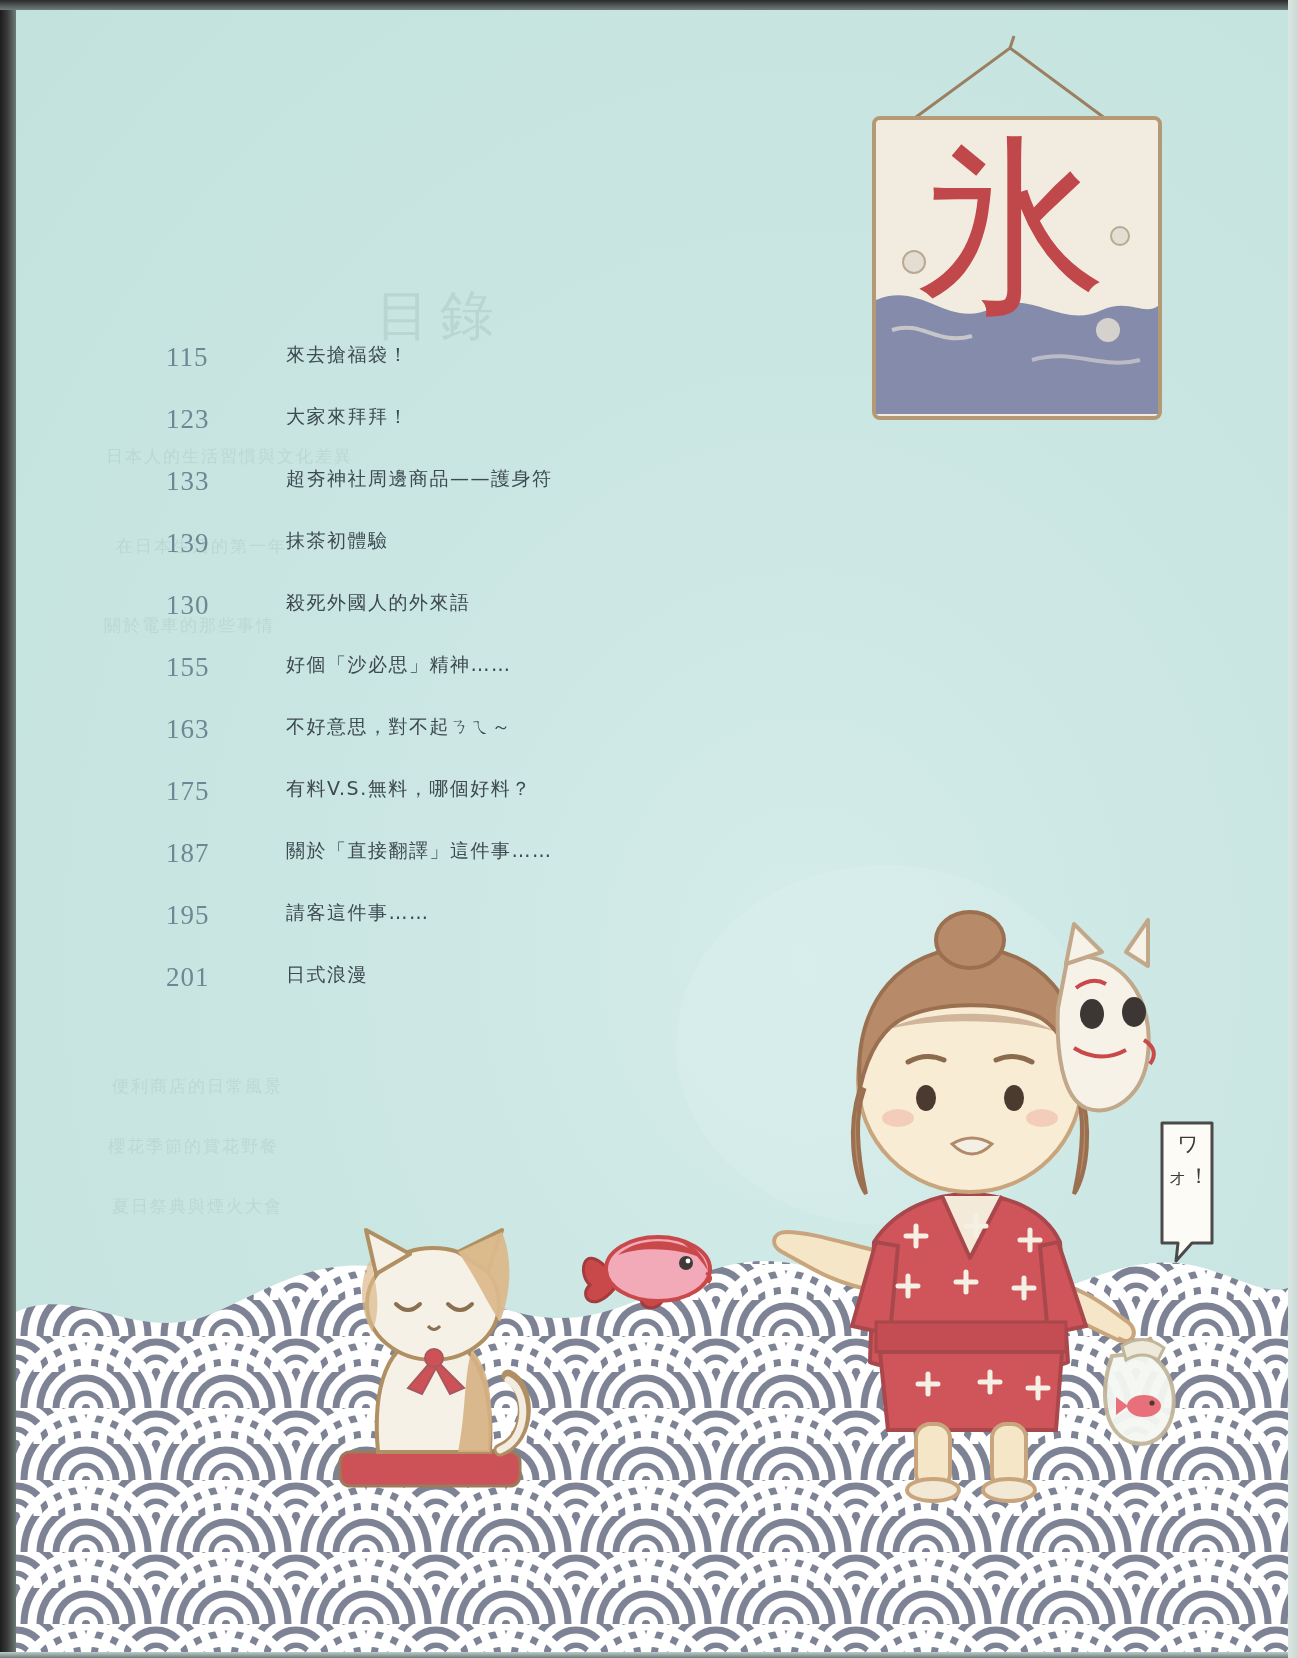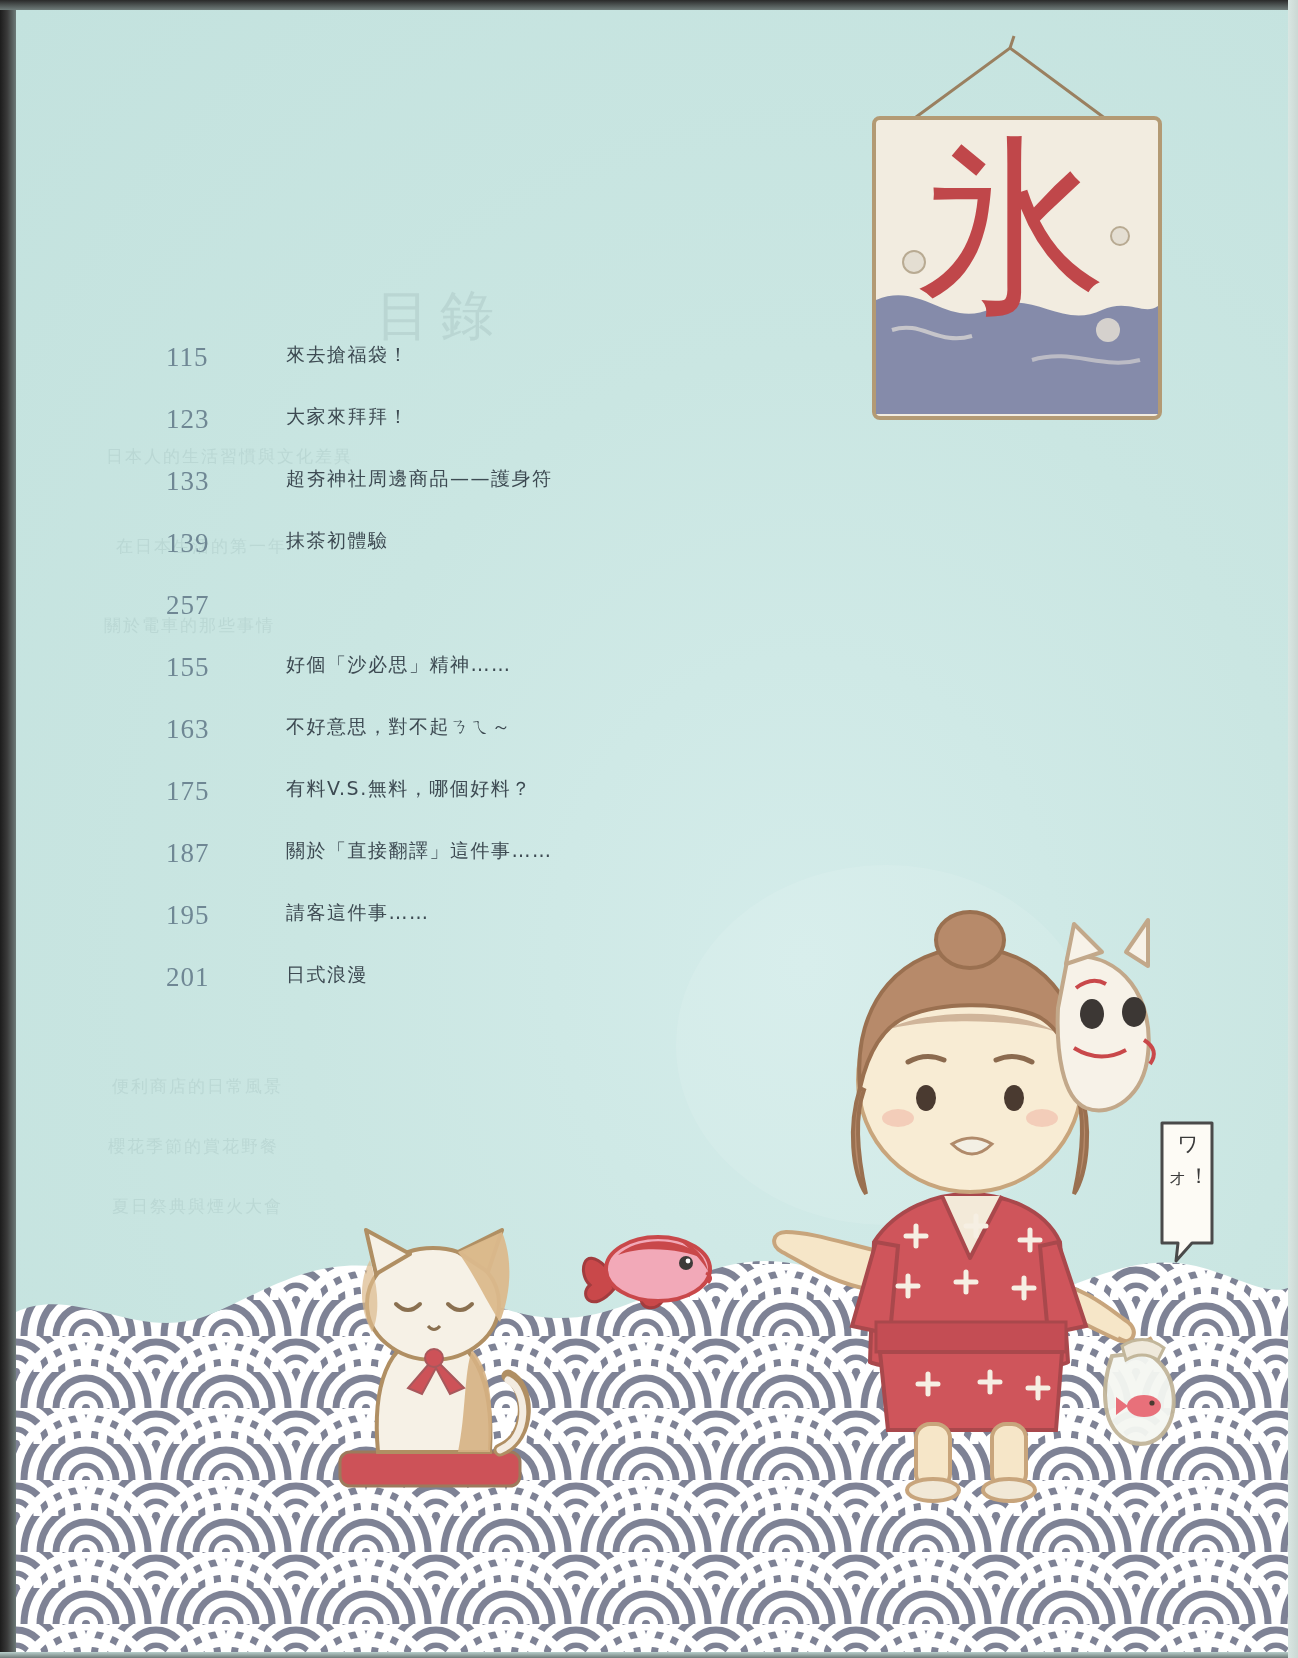--- a/index.html
+++ b/index.html
@@ -232,21 +232,22 @@
       </div>
       <div class="toc-row">
         <span class="toc-page">133</span>
         <span class="toc-title">超夯神社周邊商品——護身符</span>
       </div>
       <div class="toc-row">
         <span class="toc-page">139</span>
         <span class="toc-title">抹茶初體驗</span>
       </div>
       <div class="toc-row">
-        <span class="toc-page">257</span>
+        <span class="toc-page">130</span>
+        <span class="toc-title">殺死外國人的外來語</span>
       </div>
       <div class="toc-row">
         <span class="toc-page">155</span>
         <span class="toc-title">好個「沙必思」精神……</span>
       </div>
       <div class="toc-row">
         <span class="toc-page">163</span>
         <span class="toc-title">不好意思，對不起ㄋㄟ～</span>
       </div>
       <div class="toc-row">

